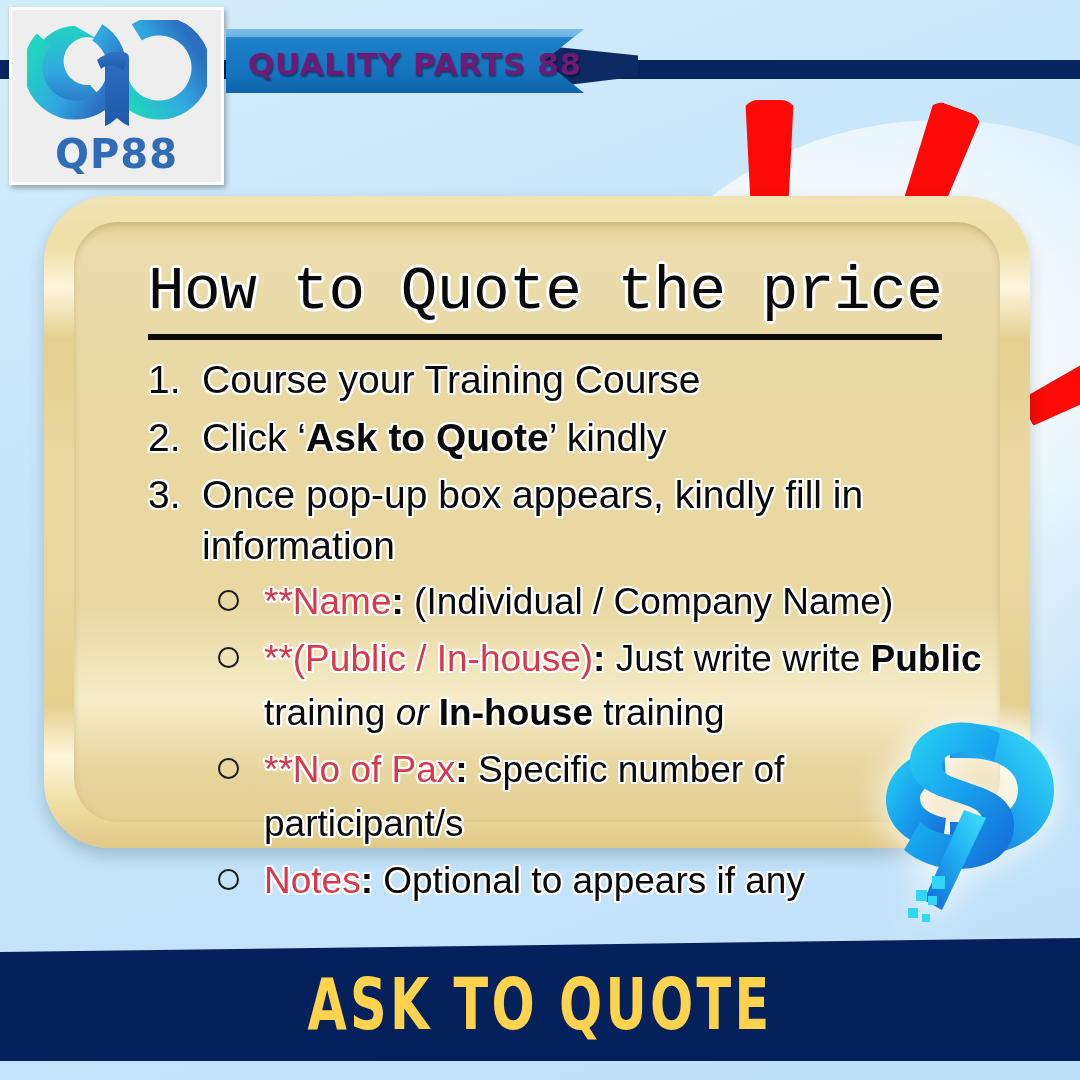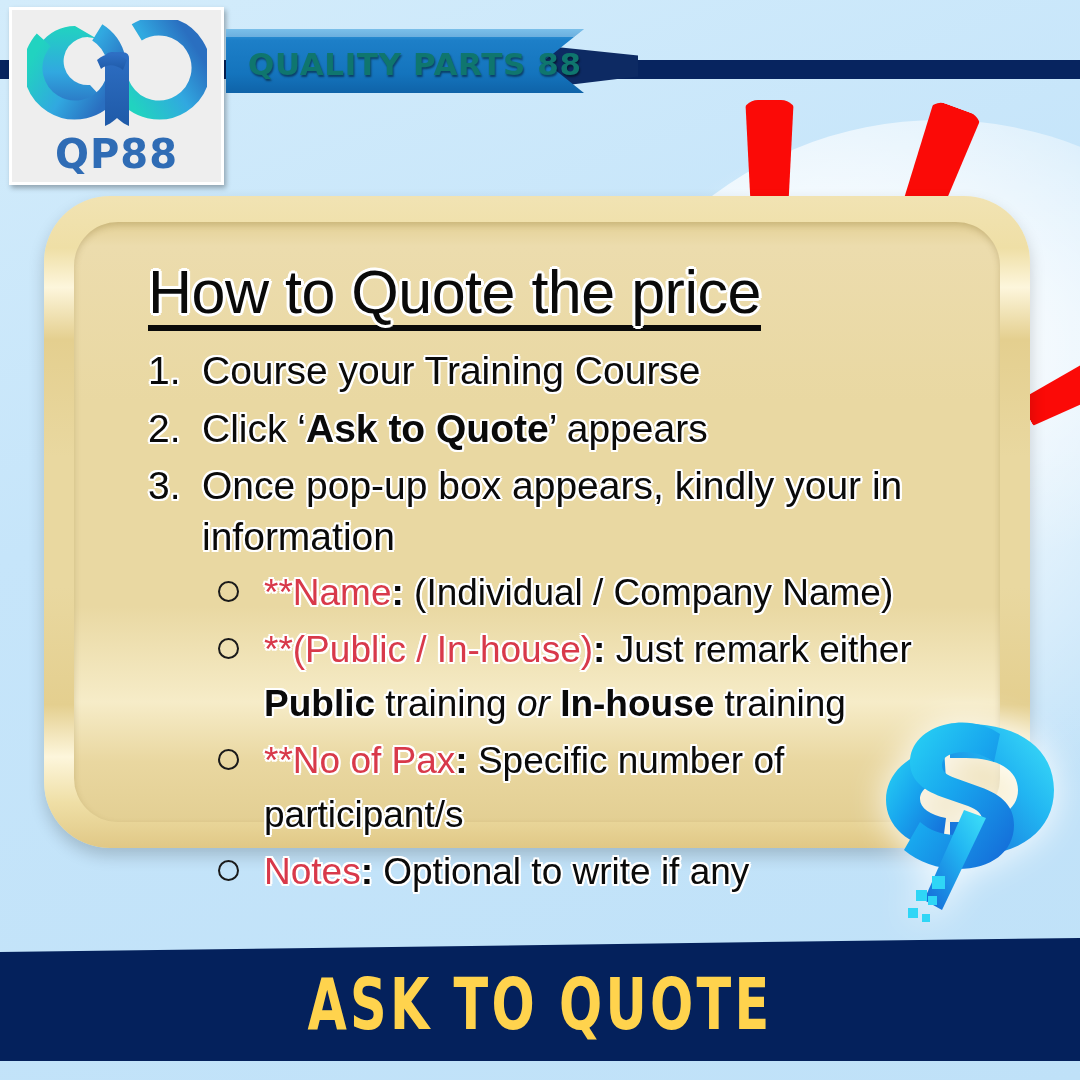--- a/index.html
+++ b/index.html
@@ -33,42 +33,42 @@
   #ribbon{position:absolute;left:226px;top:29px;width:370px;height:64px;}
   #ribbon .tail{position:absolute;left:292px;top:14px;width:120px;height:48px;background:#0d2a63;
       clip-path:polygon(0 0,100% 26%,100% 70%,0 100%);}
   #ribbon .body{position:absolute;left:0;top:0;width:358px;height:64px;
       background:linear-gradient(180deg,#3da2e0 0%,#1d7fc8 18%,#1474bd 70%,#0f63a8 100%);
       clip-path:polygon(0 0,358px 0,318px 32px,358px 64px,0 64px);
       box-shadow:0 3px 4px rgba(0,0,0,.35);}
   #ribbon .gloss{position:absolute;left:0;top:0;width:358px;height:8px;background:rgba(255,255,255,.32);
       clip-path:polygon(0 0,358px 0,348px 8px,0 8px);}
   #ribbon-label{position:absolute;left:22px;top:17px;font-family:"DejaVu Sans",sans-serif;
-      font-weight:700;font-size:31px;letter-spacing:.6px;color:#0f766e;
+      font-weight:700;font-size:31px;letter-spacing:.6px;color:#701a75;
       text-shadow:1px 2px 2px rgba(0,0,0,.45);white-space:nowrap;}
 
   
   #card{position:absolute;left:44px;top:196px;width:986px;height:652px;border-radius:66px;
       background:
         linear-gradient(180deg,#f1e3b3 0%,#efdfa6 8%,#fdf6dc 14%,#e4cf8f 22%,#e9d8a0 40%,#e9d8a0 60%,#e4cf8f 78%,#fdf6dc 86%,#efdfa6 93%,#e0c886 100%);
       box-shadow:0 8px 16px rgba(0,0,0,.18);}
   #card-inner{position:absolute;left:30px;top:26px;right:30px;bottom:26px;border-radius:44px;
       background:
         linear-gradient(180deg,#e4d196 0%,#ecdcad 4%,#e9d8a2 30%,#e9d8a2 64%,#f6ecc8 80%,#e9d7a0 90%,#e3cf93 100%);
       box-shadow:inset 0 3px 6px rgba(120,95,35,.25);}
 
   
   #content{position:absolute;left:74px;top:38px;right:10px;}
   .ol-title{
-      font-family:Liberation Sans, sans-serif;font-weight:400;font-size:61px;color:#0a0a0a;
+      font-family:Liberation Mono, monospace;font-weight:400;font-size:61px;color:#0a0a0a;
       display:inline-block;line-height:1.05;letter-spacing:-.5px;
       text-shadow:
         -2px -2px 0 #fff, 2px -2px 0 #fff, -2px 2px 0 #fff, 2px 2px 0 #fff,
         -3px 0 0 #fff, 3px 0 0 #fff, 0 -3px 0 #fff, 0 3px 0 #fff;
-      border-bottom:6px solid #0a0a0a;padding-bottom:1px;}
+      border-bottom:6px solid #0a0a0a;padding-bottom:10px;}
 
   ol.steps{list-style:none;margin:14px 0 0 0;padding:0;}
   ol.steps>li{position:relative;padding-left:54px;margin-bottom:6px;
       font-size:39px;line-height:1.32;color:#0a0a0a;
       text-shadow:-1.6px -1.6px 0 #fff,1.6px -1.6px 0 #fff,-1.6px 1.6px 0 #fff,1.6px 1.6px 0 #fff,
                   -2.2px 0 0 #fff,2.2px 0 0 #fff,0 -2.2px 0 #fff,0 2.2px 0 #fff;}
   ol.steps>li>.num{position:absolute;left:0;top:0;width:48px;text-align:left;}
 
   ul.sub{list-style:none;margin:2px 0 0 0;padding:0;}
   ul.sub>li{position:relative;padding-left:62px;margin-top:3px;
@@ -170,37 +170,37 @@
   <div id="card-inner">
     <div id="content">
 
       <div class="ol-title">How to Quote the price</div>
 
       <ol class="steps">
         <li>
           <span class="num">1.</span><span>Course your Training Course</span>
         </li>
         <li>
-          <span class="num">2.</span><span>Click ‘</span><span class="bold">Ask to Quote</span><span>’ appears</span>
+          <span class="num">2.</span><span>Click ‘</span><span class="bold">Ask to Quote</span><span>’ kindly</span>
         </li>
         <li>
-          <span class="num">3.</span><span>Once pop-up box appears, kindly your in information</span>
+          <span class="num">3.</span><span>Once pop-up box appears, kindly fill in information</span>
 
           <ul class="sub">
             <li>
               <span class="dot"></span><span class="red">**Name</span><span class="bk">:</span><span> (Individual / Company Name)</span>
             </li>
             <li>
-              <span class="dot"></span><span class="red">**(Public / In-house)</span><span class="bk">:</span><span> Just remark either </span><span class="bold">Public</span><span> training </span><span class="bolditalic">or</span><span class="bold"> In-house</span><span> training</span>
+              <span class="dot"></span><span class="red">**(Public / In-house)</span><span class="bk">:</span><span> Just write write </span><span class="bold">Public</span><span> training </span><span class="bolditalic">or</span><span class="bold"> In-house</span><span> training</span>
             </li>
             <li>
               <span class="dot"></span><span class="red">**No of Pax</span><span class="bk">:</span><span> Specific number of participant/s</span>
             </li>
             <li>
-              <span class="dot"></span><span class="red">Notes</span><span class="bk">:</span><span> Optional to write if any</span>
+              <span class="dot"></span><span class="red">Notes</span><span class="bk">:</span><span> Optional to appears if any</span>
             </li>
           </ul>
         </li>
       </ol>
 
     </div>
   </div>
 </div>
 
 <div id="sp-mark">

